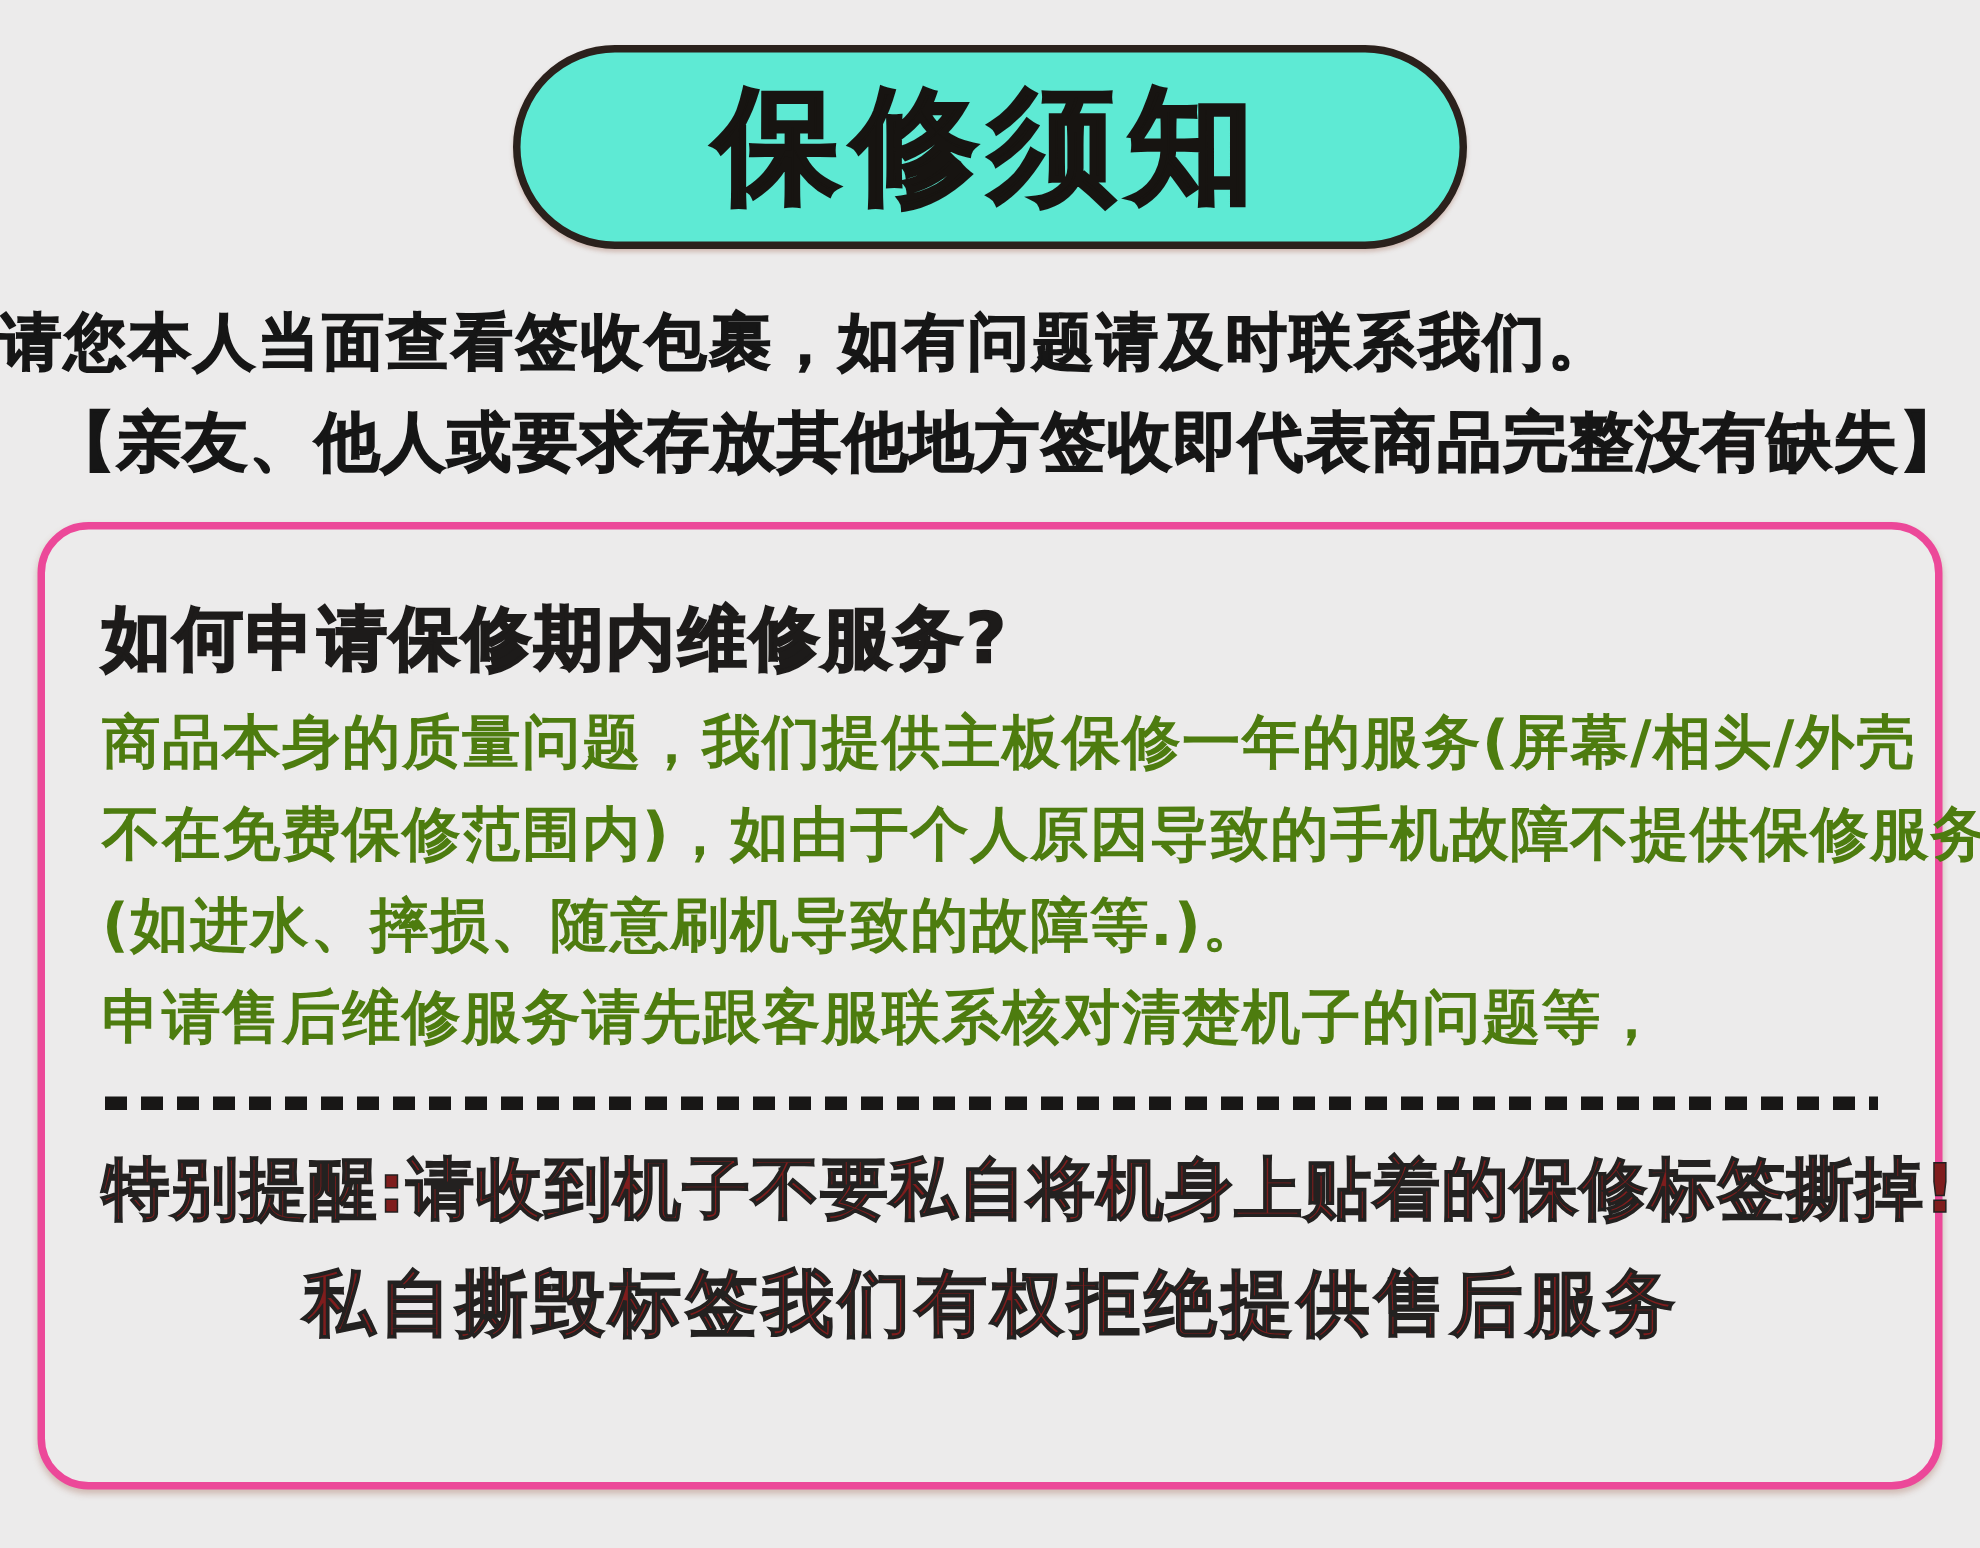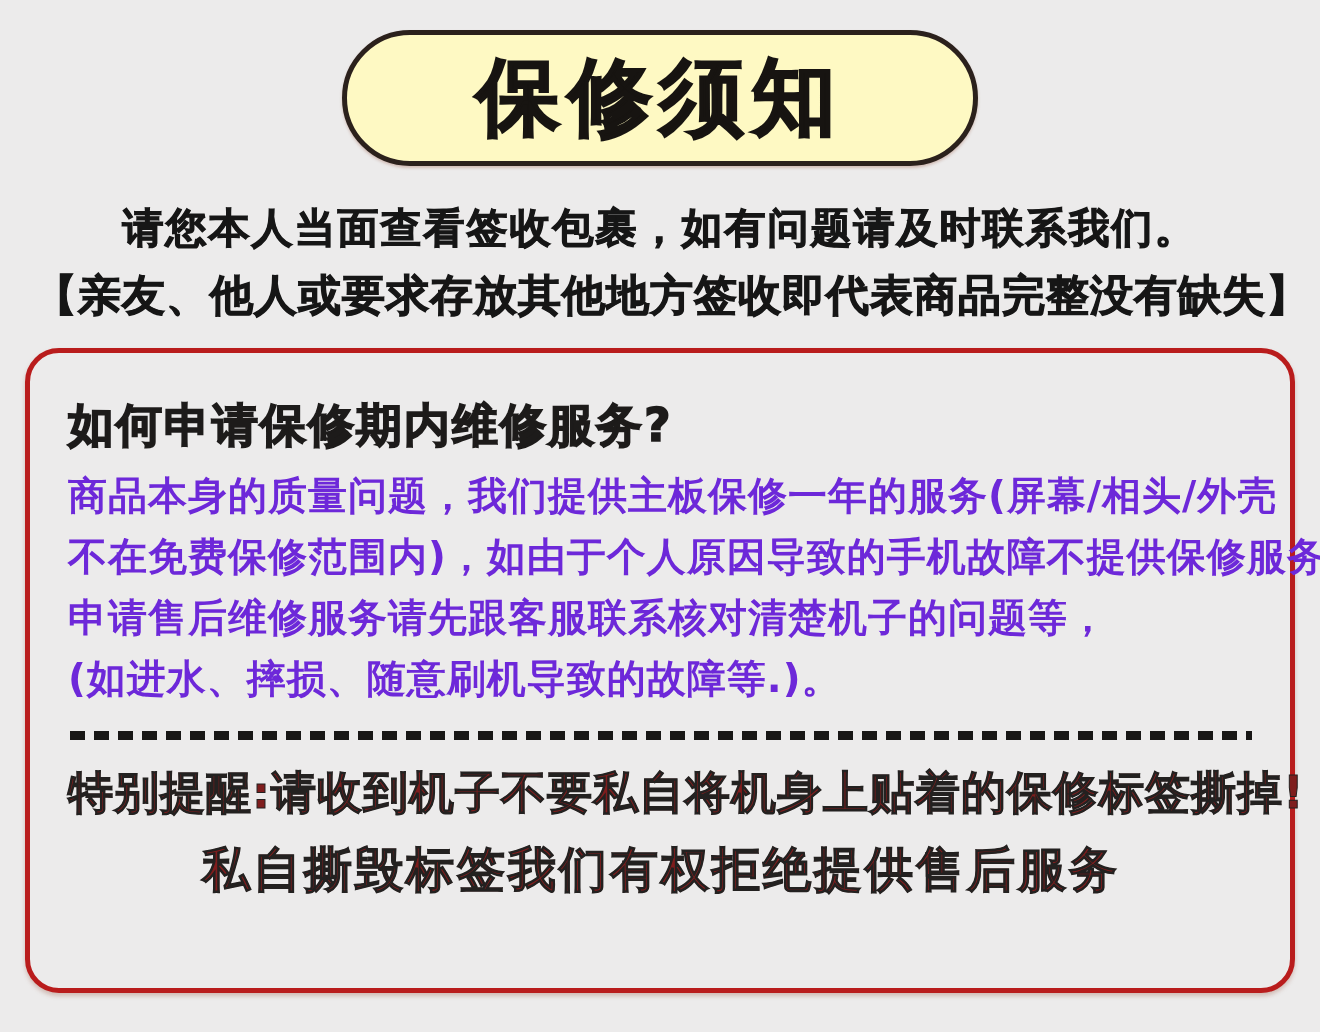--- a/index.html
+++ b/index.html
@@ -15,39 +15,38 @@
     overflow: hidden;
   }
 
   
   .title-pill {
     width: 626px;
     height: 126px;
     margin: 30px auto 0;
     border: 5px solid #2b211c;
     border-radius: 80px;
-    background: #fef9c3;
+    background: #5eead4;
     display: flex;
     align-items: center;
     justify-content: center;
     box-shadow: 0 2px 3px rgba(158, 96, 78, 0.35);
   }
   .title-pill .title-text {
     font-size: 84px;
     font-weight: 900;
     letter-spacing: 8px;
     color: #171411;
     -webkit-text-stroke: 2px #171411;
     white-space: nowrap;
   }
 
   
   .intro-line-1 {
     margin-top: 38px;
-    text-align: center;
     font-size: 41px;
     line-height: 48px;
     font-weight: 900;
     letter-spacing: 2px;
     color: #161616;
     -webkit-text-stroke: 1px #161616;
     white-space: nowrap;
   }
   .intro-line-2 {
     margin-top: 18px;
@@ -61,21 +60,21 @@
     white-space: nowrap;
     padding-left: 24px;
   }
 
   
   .warranty-box {
     box-sizing: border-box;
     width: 1270px;
     height: 645px;
     margin: 28px auto 0;
-    border: 5px solid #b91c1c;
+    border: 5px solid #ec4899;
     border-radius: 34px;
     background: #ecebeb;
     padding: 46px 36px 0 38px;
     box-shadow: 0 3px 4px rgba(158, 96, 78, 0.35);
   }
   .box-heading {
     font-size: 46px;
     line-height: 52px;
     font-weight: 900;
     letter-spacing: 2px;
@@ -83,21 +82,21 @@
     -webkit-text-stroke: 1.5px #1d1b1a;
     white-space: nowrap;
   }
   .box-body {
     margin-top: 14px;
   }
   .body-line {
     font-size: 39px;
     line-height: 61px;
     font-weight: 600;
-    color: #6d28d9;
+    color: #4d7c0f;
     letter-spacing: 1px;
     white-space: nowrap;
   }
 
   .dashed-divider {
     height: 9px;
     margin: 22px 2px 0 2px;
     background: repeating-linear-gradient(
       90deg,
       #181716 0px, #181716 15px,
@@ -137,21 +136,21 @@
 
 <div class="intro-line-1">请您本人当面查看签收包裹，如有问题请及时联系我们。</div>
 <div class="intro-line-2">【亲友、他人或要求存放其他地方签收即代表商品完整没有缺失】</div>
 
 <div class="warranty-box">
   <div class="box-heading">如何申请保修期内维修服务?</div>
 
   <div class="box-body">
     <div class="body-line">商品本身的质量问题，我们提供主板保修一年的服务(屏幕/相头/外壳</div>
     <div class="body-line">不在免费保修范围内)，如由于个人原因导致的手机故障不提供保修服务</div>
+    <div class="body-line">(如进水、摔损、随意刷机导致的故障等.)。</div>
     <div class="body-line">申请售后维修服务请先跟客服联系核对清楚机子的问题等，</div>
-    <div class="body-line">(如进水、摔损、随意刷机导致的故障等.)。</div>
   </div>
 
   <div class="dashed-divider"></div>
 
   <div class="reminder-line-1">特别提醒:请收到机子不要私自将机身上贴着的保修标签撕掉!</div>
   <div class="reminder-line-2">私自撕毁标签我们有权拒绝提供售后服务</div>
 </div>
 
 </body></html>

